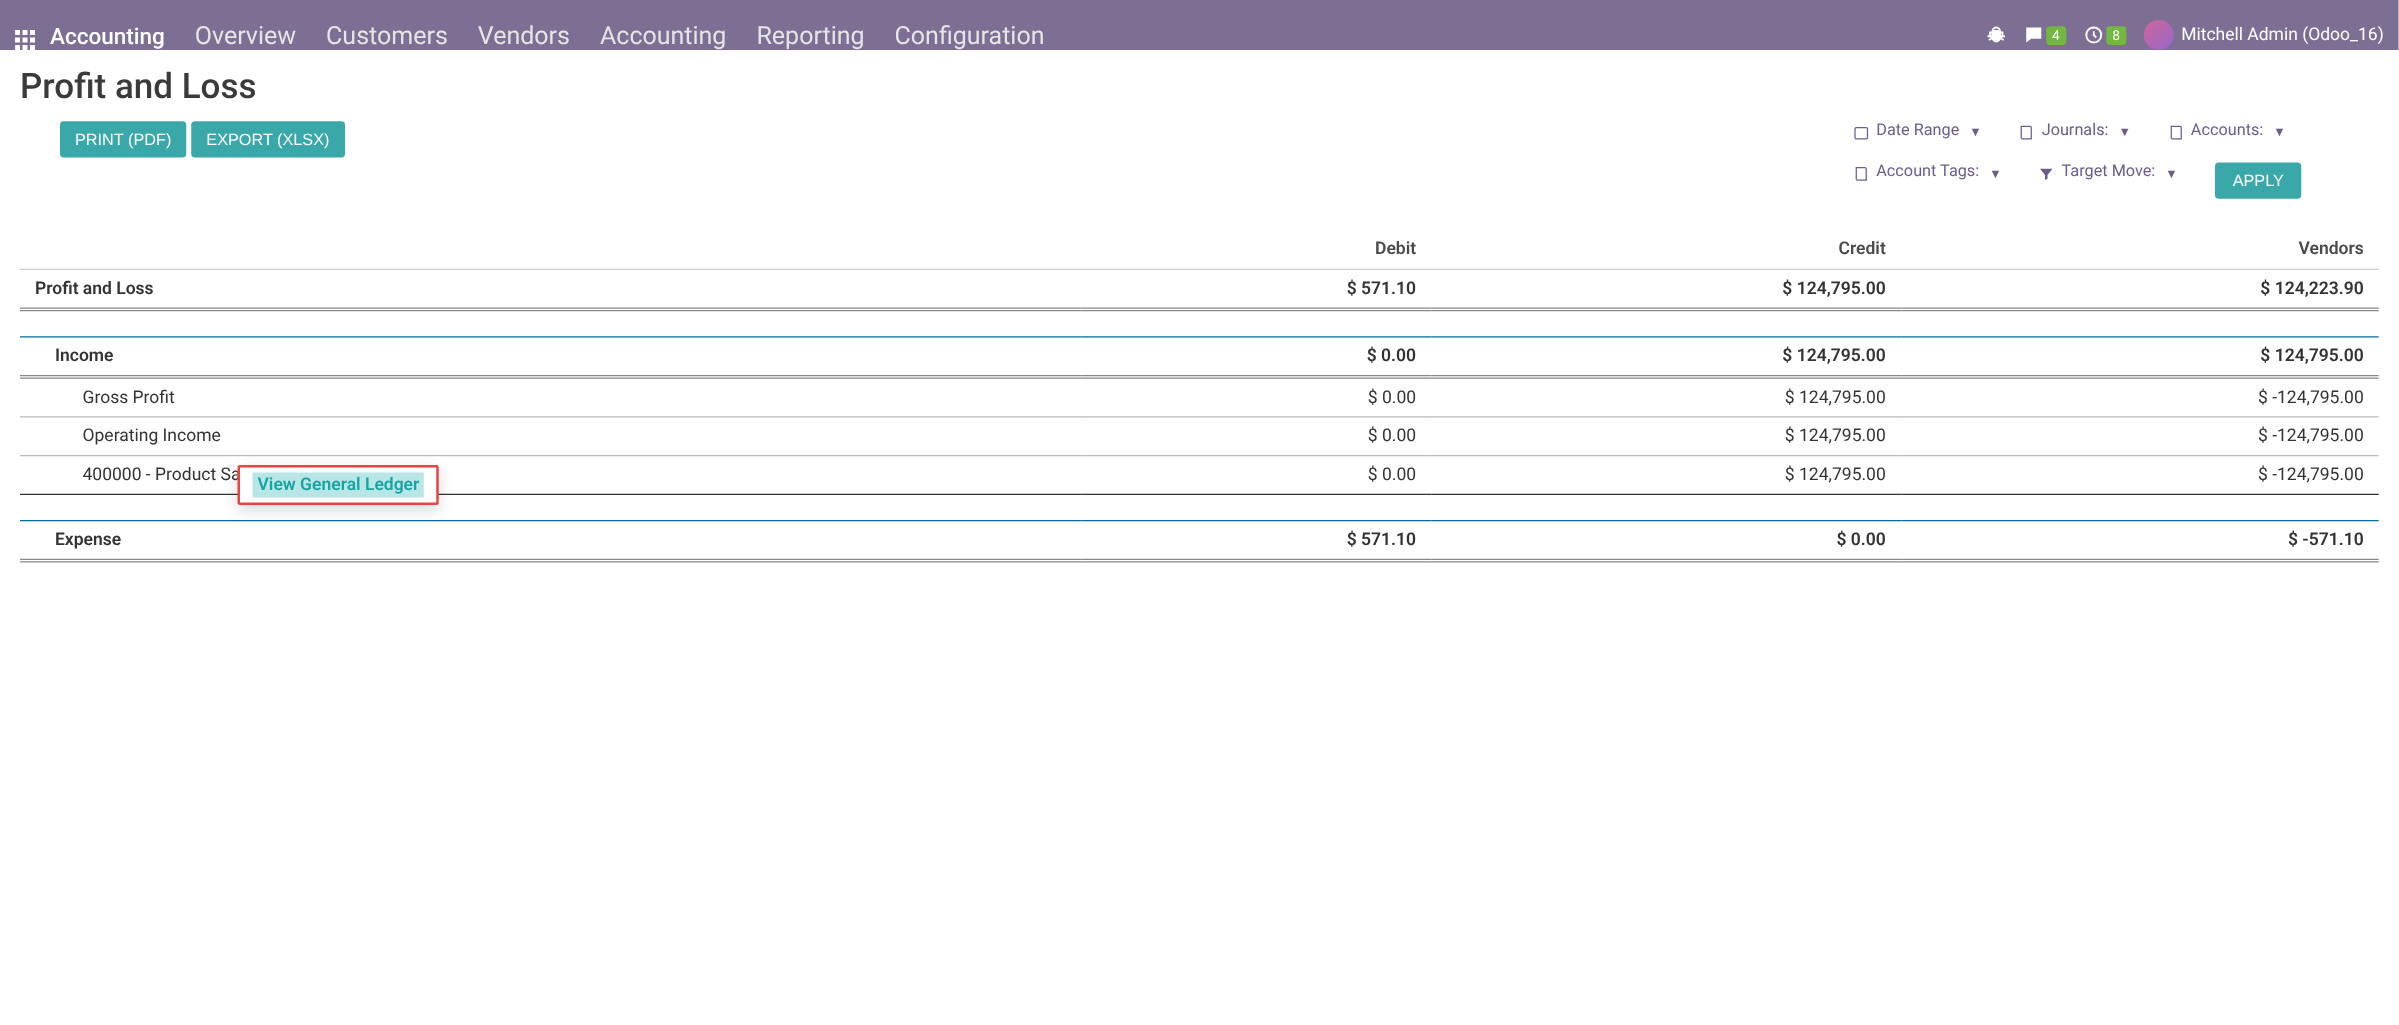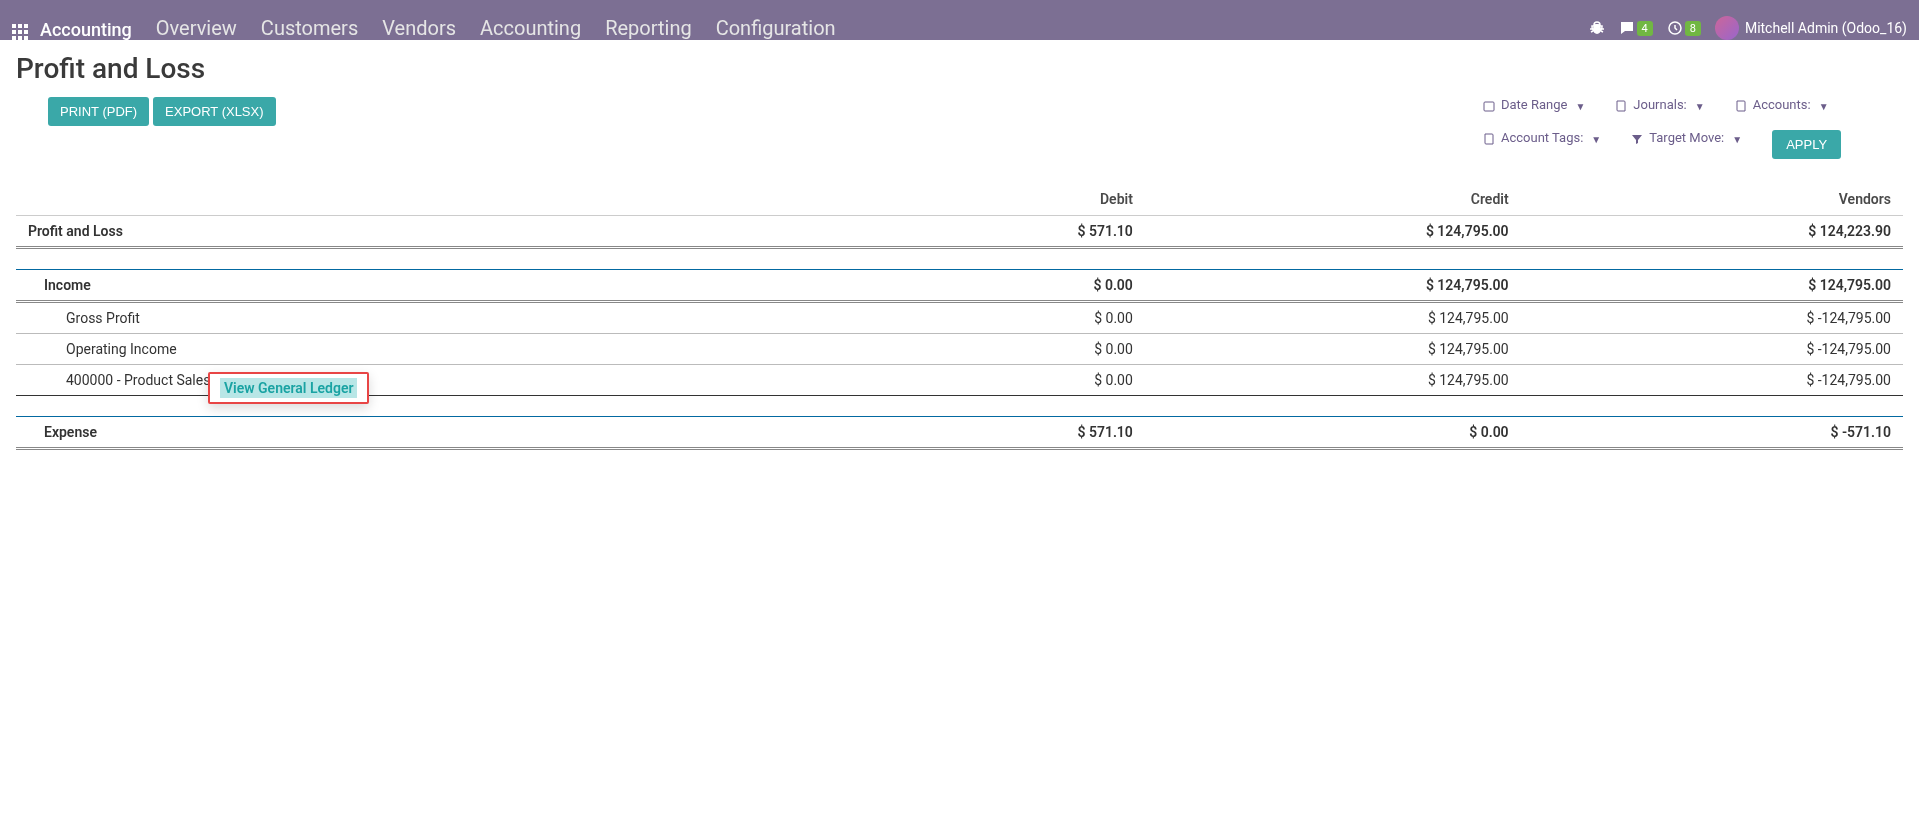--- a/index.html
+++ b/index.html
@@ -36,21 +36,21 @@
   .report-table tr.row-lvl0 { border-top: 1px solid #aaa; border-bottom: 3px double #888; font-weight: 600; }
   .report-table tr.row-lvl1 { border-top: 1px solid #0369a1; border-bottom: 3px double #888; font-weight: 600; }
   .report-table tr.row-lvl2 { border-top: 1px solid #bbb; border-bottom: 1px solid #bbb; }
   .report-table tr.row-lvl3 { border-top: 1px solid #333; border-bottom: 1px solid #333; }
   .report-table tr.blank td { padding: 10px 0; border: none; }
   .indent-1 { padding-left: 28px !important; }
   .indent-2 { padding-left: 50px !important; }
   .indent-3 { padding-left: 50px !important; }
   .row-caret { color: #6b5d8a; font-size: 10px; margin-left: 4px; cursor: pointer; }
   
-  .dropdown-popup { position: absolute; left: 208px; top: 372px; background: #fff; border: 2px solid #e84545; border-radius: 2px; padding: 6px 10px; box-shadow: 0 4px 12px rgba(0,0,0,0.15); }
+  .dropdown-popup { position: absolute; left: 190px; top: 372px; background: #fff; border: 2px solid #e84545; border-radius: 2px; padding: 6px 10px; box-shadow: 0 4px 12px rgba(0,0,0,0.15); }
   .dropdown-popup a { color: #1aa3a3; background: #b8e6e6; font-weight: 600; font-size: 14px; text-decoration: none; padding: 2px 4px; cursor: pointer; }
 
   svg { display: block; }
 </style>
 </head>
 <body>
 
 <div class="navbar">
   <span class="apps-icon">
     <svg width="16" height="16" viewBox="0 0 16 16">

